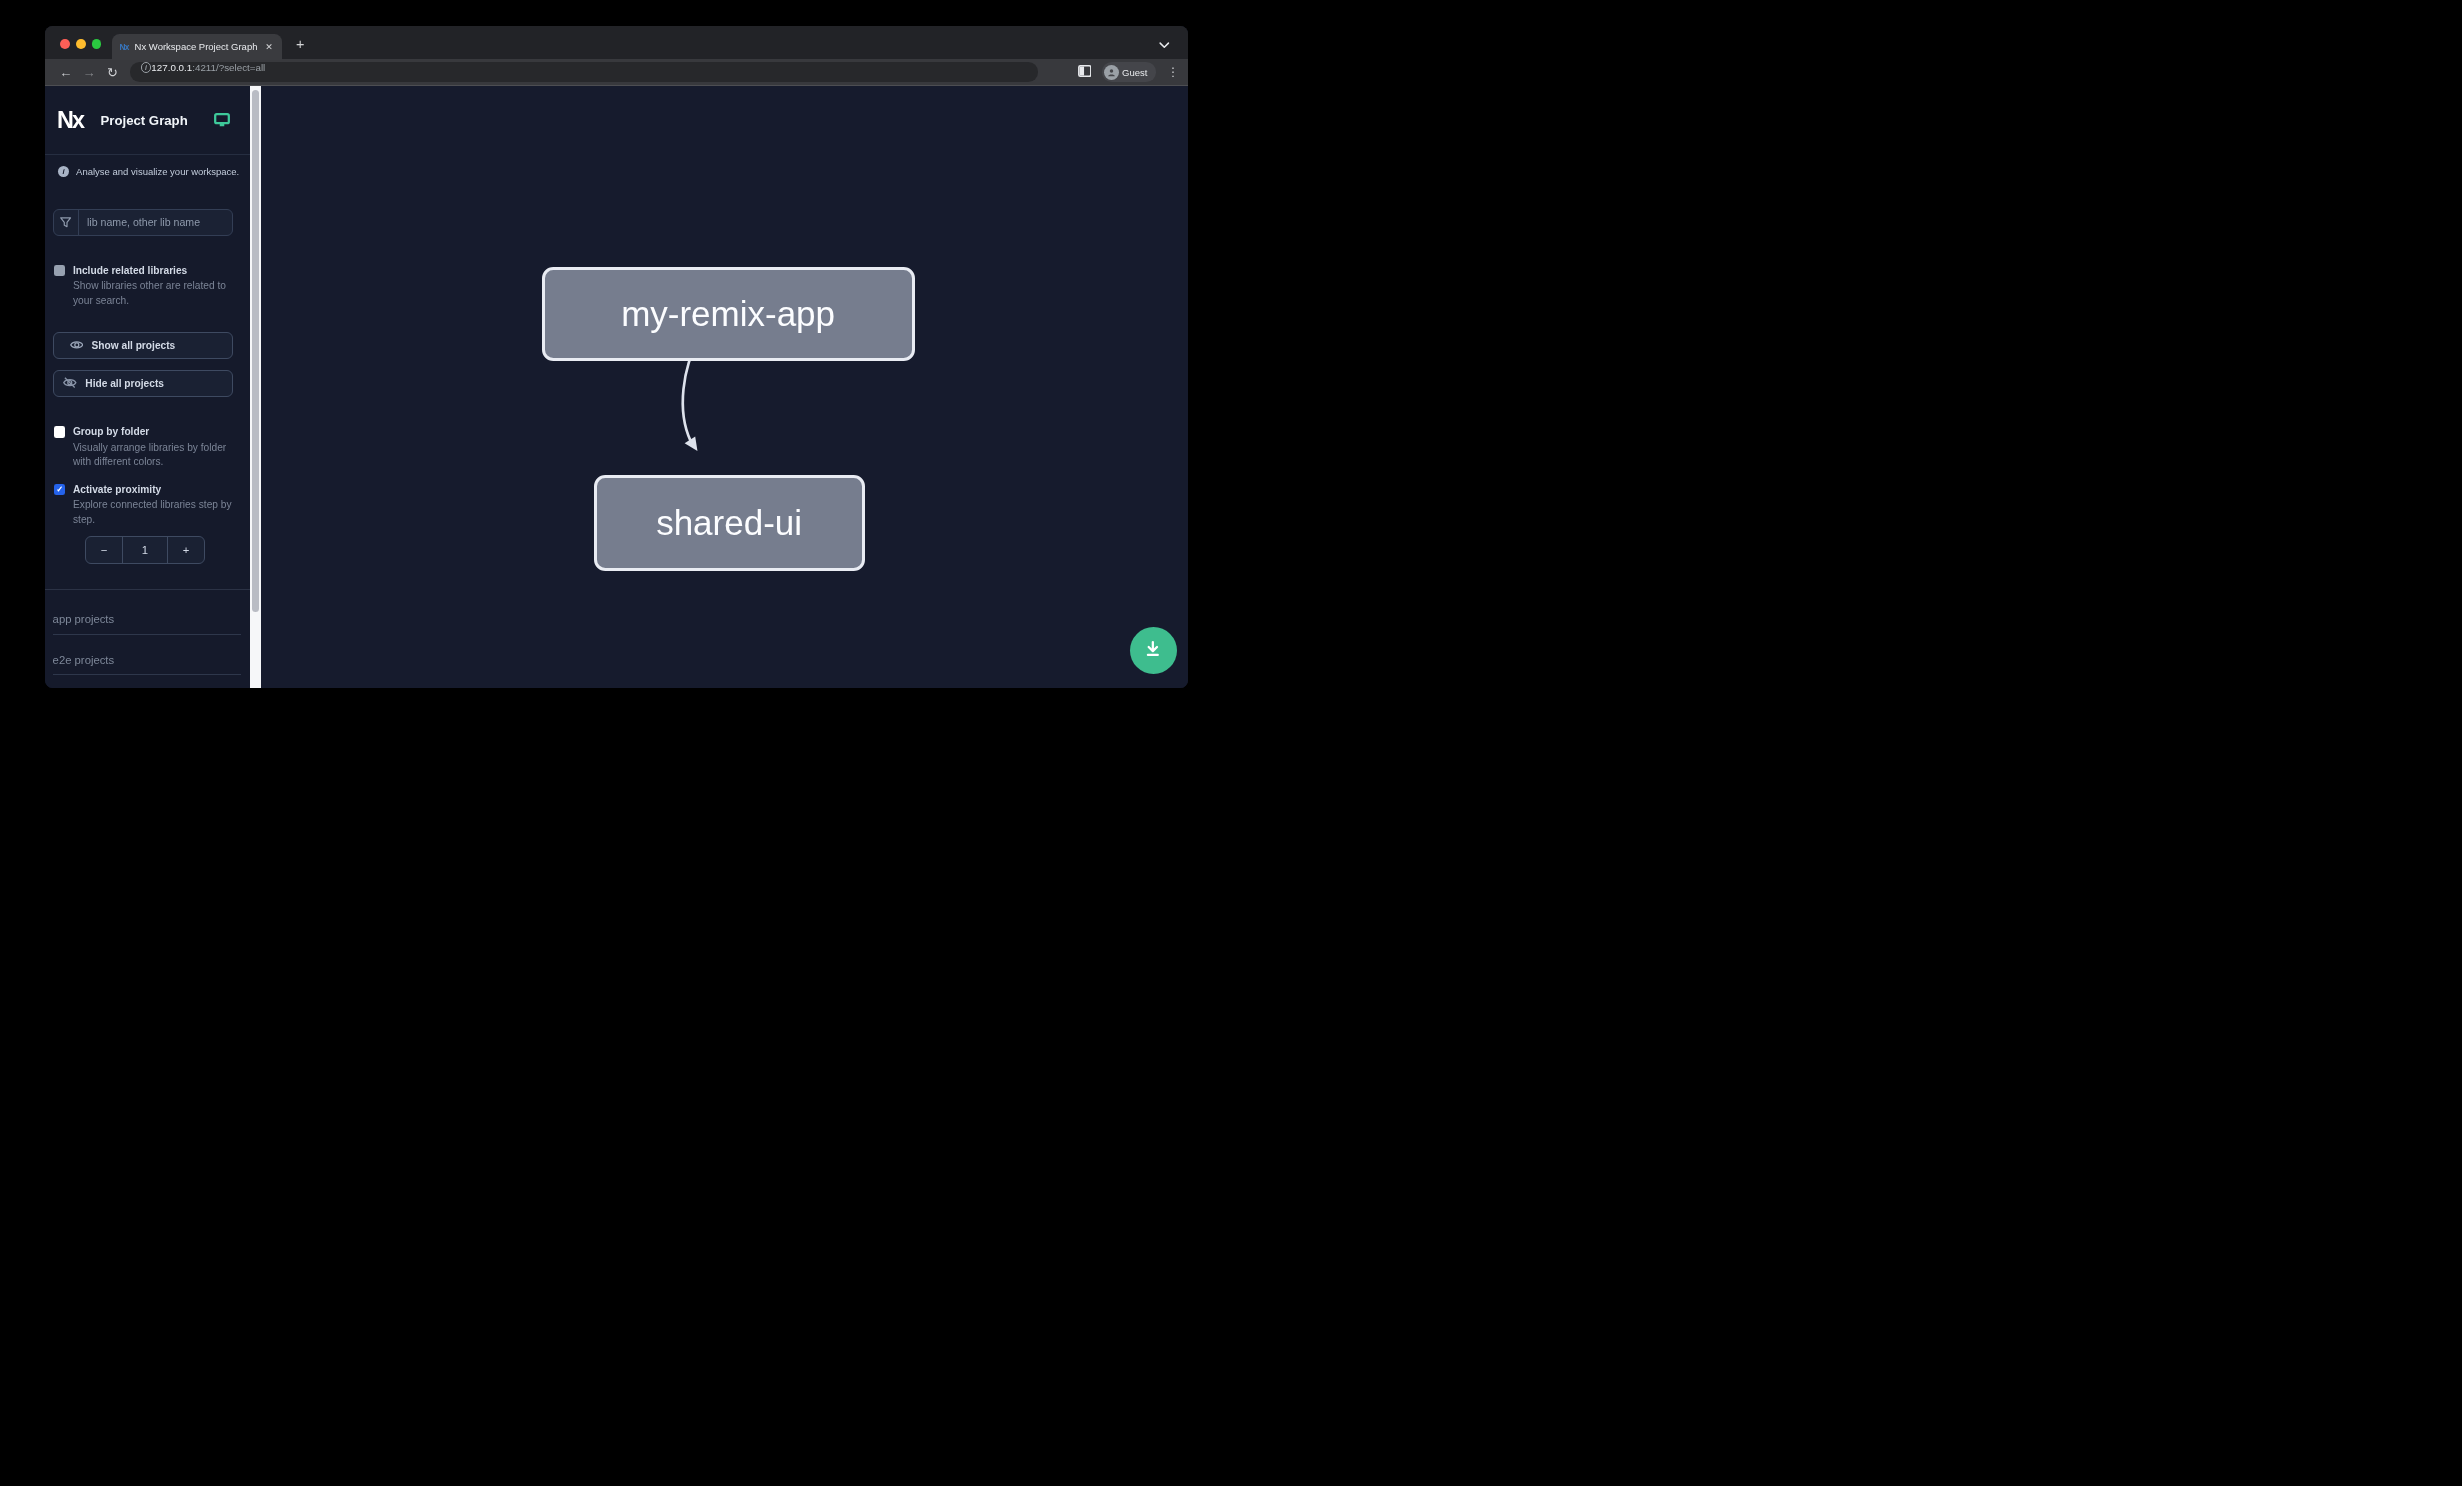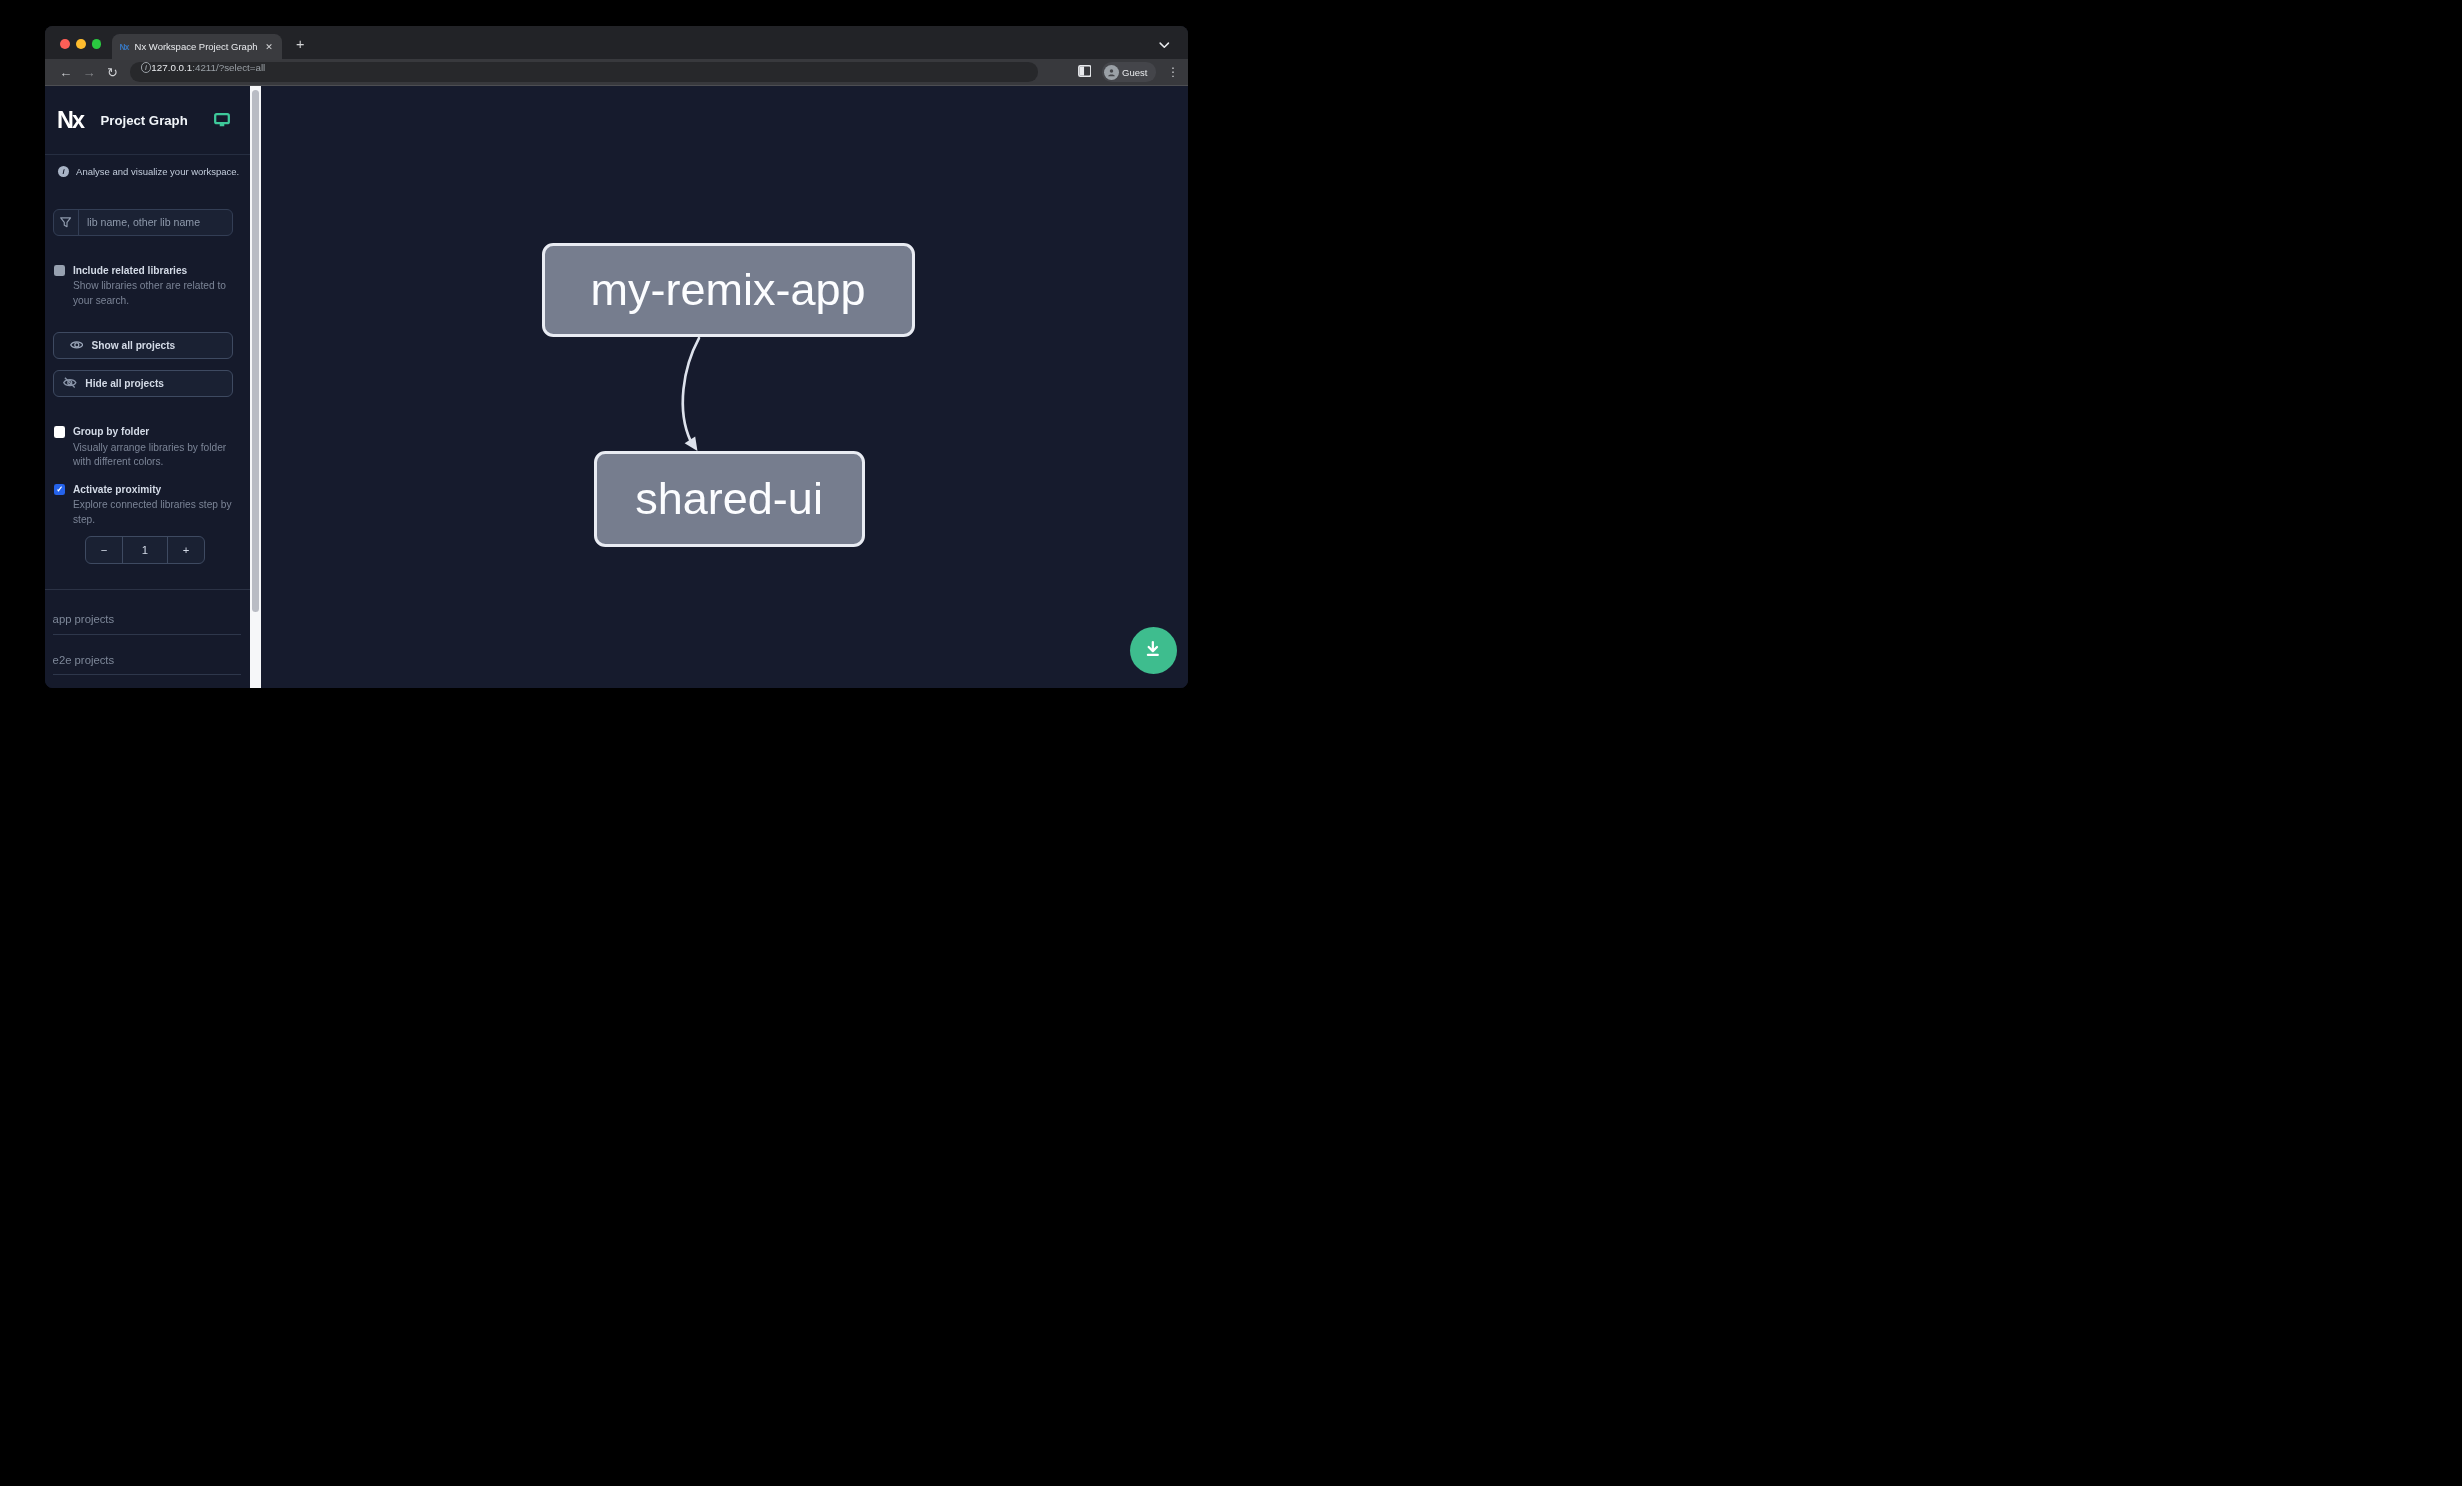--- a/index.html
+++ b/index.html
@@ -83,22 +83,22 @@
   .stepper .inc { width:37px; border-left:0.8px solid #3e4a61; }
 
   .sb-divider { border-top:0.8px solid #2b3245; margin-top:25px; }
   .section { margin:23px 0 0 7.6px; width:188px; }
   .section .sec-label { font-size:11.3px; color:#7e8899; }
   .section .sec-line { border-top:0.8px solid #2e374b; margin-top:8.3px; }
   .section.second { margin-top:19px; }
 
   
   .node { position:absolute; background:#767d8e; border:3px solid #e9ecf3; border-radius:11.3px;
-          display:flex; align-items:center; justify-content:center; color:#fcfdff; font-size:45px;
-          font-weight:400; letter-spacing:0; }
+          display:flex; align-items:center; justify-content:center; color:#fcfdff; font-size:35px;
+          font-weight:400; letter-spacing:0;margin-top:24px; }
   #node-1 { left:281px; top:157px; width:373px; height:94px; }
   #node-2 { left:333px; top:365px; width:271px; height:96px; }
   .edges { position:absolute; inset:0; width:100%; height:100%; }
 
   .fab { position:absolute; left:869px; top:541px; width:47px; height:47px; border-radius:50%;
          background:#3ebd8e; display:flex; align-items:center; justify-content:center; border:none; }
 </style>
 </head>
 <body>
 

